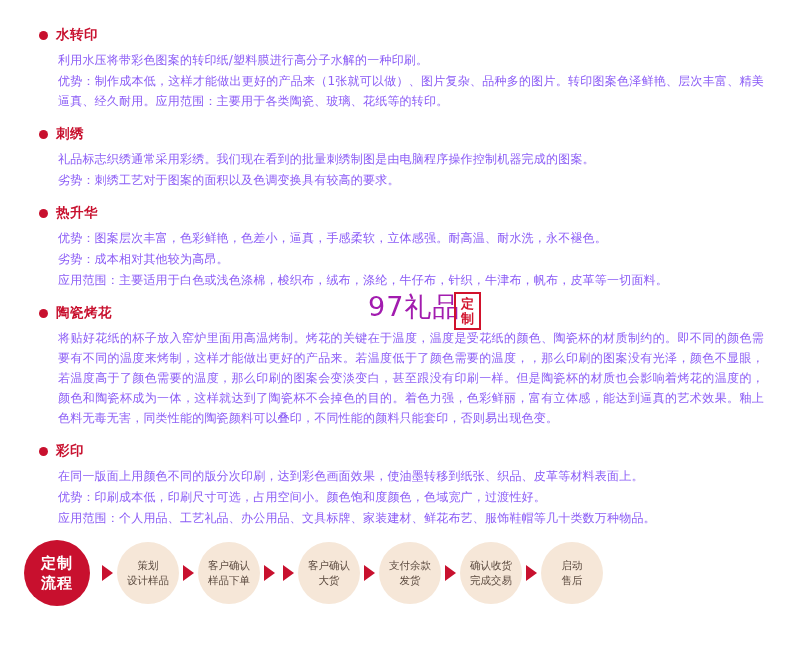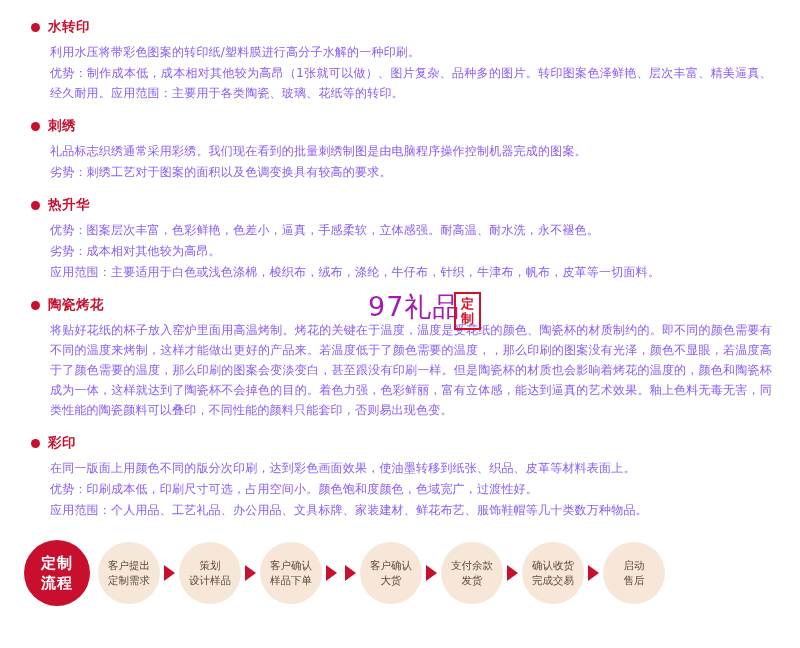--- a/index.html
+++ b/index.html
@@ -12,21 +12,21 @@
     background: #ffffff;
     font-family: "DejaVu Sans", "Liberation Sans", sans-serif;
     color: #333333;
     overflow: hidden;
     position: relative;
   }
   .page {
     position: relative;
     width: 800px;
     height: 648px;
-    padding: 0;
+    padding: 8px;
     box-sizing: border-box;
   }
   .section {
     padding: 0 28px 0 28px;
     margin-bottom: 14px;
   }
   .sec-head {
     display: flex;
     align-items: center;
     gap: 8px;
@@ -150,21 +150,21 @@
 
 <div class="page">
 
   <div class="section" style="padding-top:18px;">
     <div class="sec-head">
       <span class="bullet"></span>
       <span class="sec-title">水转印</span>
     </div>
     <div class="sec-body">
       <p>利用水压将带彩色图案的转印纸/塑料膜进行高分子水解的一种印刷。</p>
-      <p>优势：制作成本低，成本相对其他较为高昂（1张就可以做）、图片复杂、品种多的图片。转印图案色泽鲜艳、层次丰富、精美逼真、经久耐用。应用范围：主要用于各类陶瓷、玻璃、花纸等的转印。</p>
+      <p>优势：制作成本低，这样才能做出更好的产品来（1张就可以做）、图片复杂、品种多的图片。转印图案色泽鲜艳、层次丰富、精美逼真、经久耐用。应用范围：主要用于各类陶瓷、玻璃、花纸等的转印。</p>
     </div>
   </div>
 
   <div class="section">
     <div class="sec-head">
       <span class="bullet"></span>
       <span class="sec-title">刺绣</span>
     </div>
     <div class="sec-body">
       <p>礼品标志织绣通常采用彩绣。我们现在看到的批量刺绣制图是由电脑程序操作控制机器完成的图案。</p>
@@ -211,24 +211,20 @@
     <div class="wm-box">定制</div>
   </div>
 
   <div class="flow">
     <div class="flow-badge">
       <span>定制</span>
       <span>流程</span>
     </div>
     <div class="spacer-lg"></div>
 
-    <div class="flow-step">
-      <span>客户提出</span>
-      <span>定制需求</span>
-    </div>
     <div class="arrow"></div>
 
     <div class="flow-step">
       <span>策划</span>
       <span>设计样品</span>
     </div>
     <div class="arrow"></div>
 
     <div class="flow-step">
       <span>客户确认</span>

